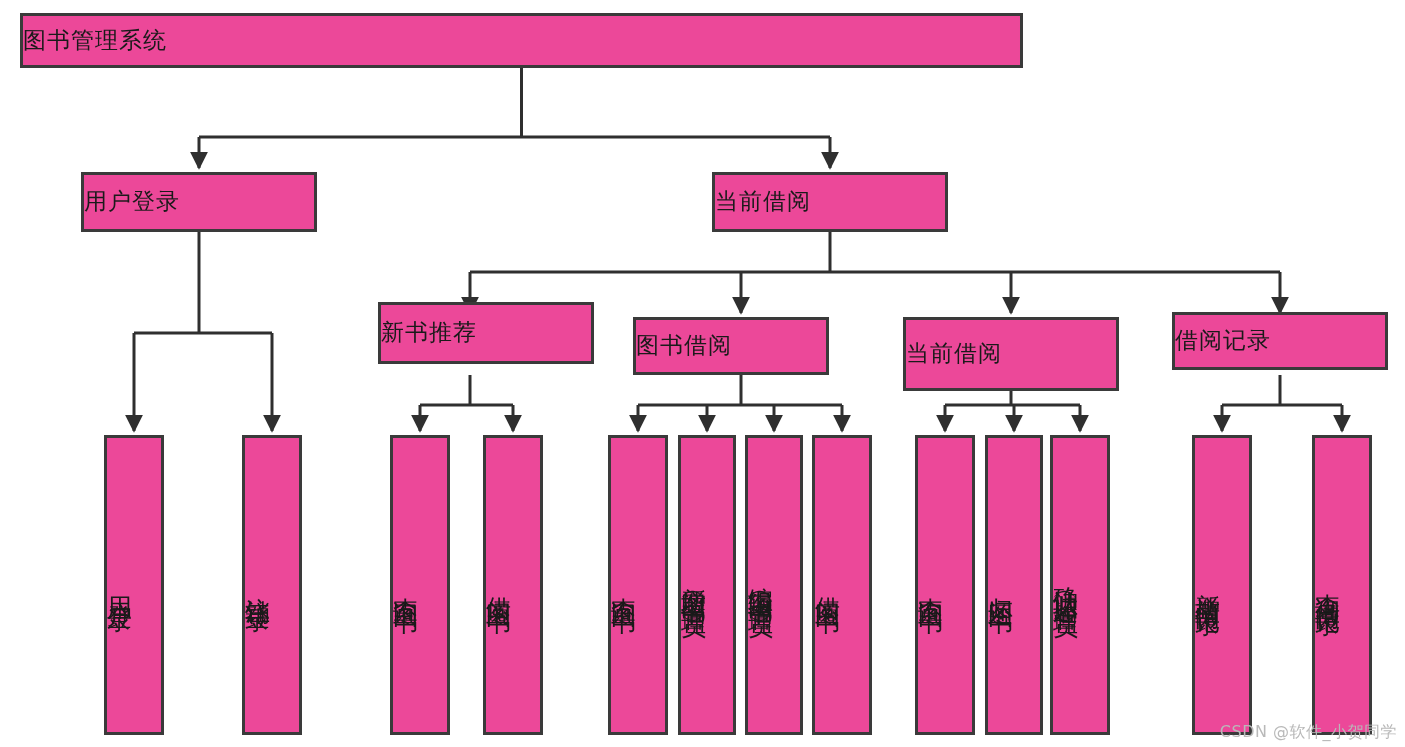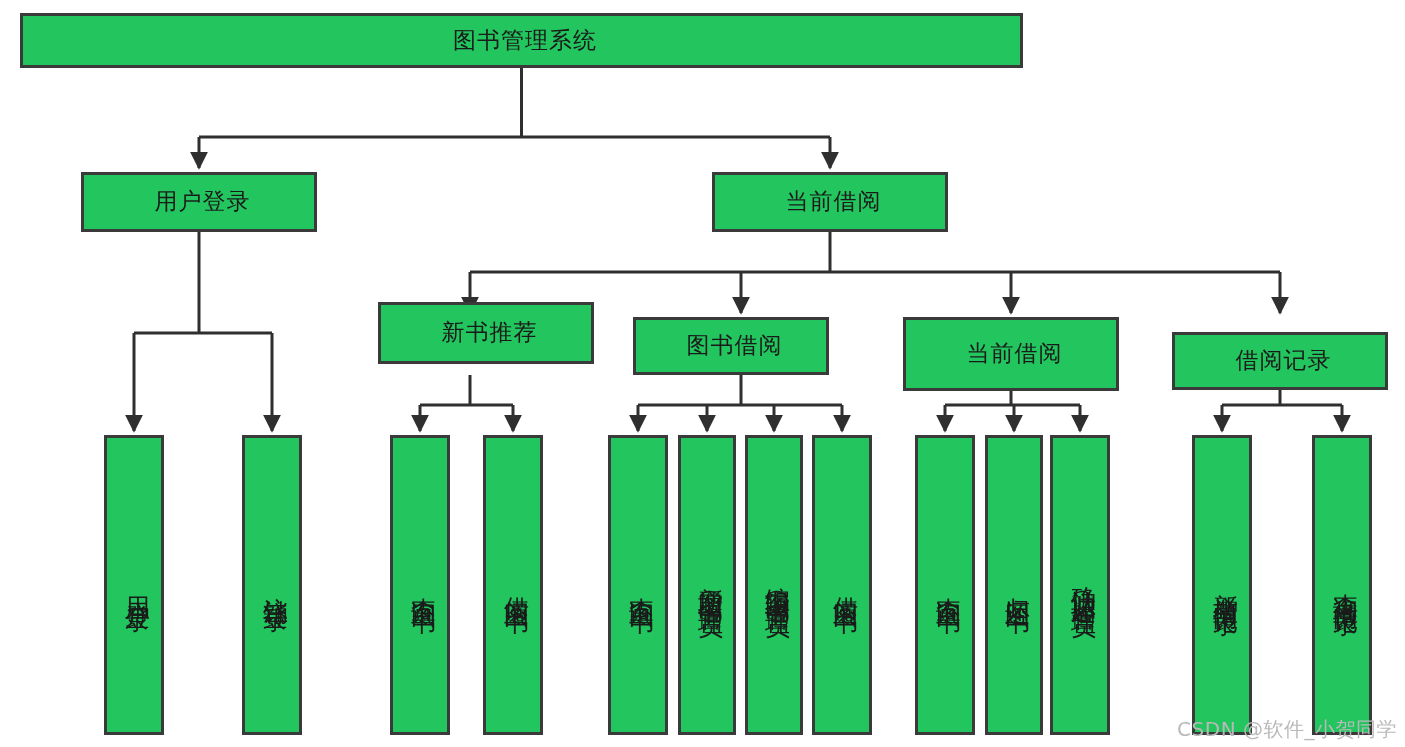--- a/index.html
+++ b/index.html
@@ -19,27 +19,26 @@
     position: absolute;
     left: 0;
     top: 0;
     width: 1405px;
     height: 747px;
     pointer-events: none;
   }
   .node {
     position: absolute;
     box-sizing: border-box;
-    background: #22c55e;
+    background: #ec4899;
     border: 3px solid #3a3a3a;
     display: flex;
     align-items: center;
-    justify-content: center;
+    justify-content: flex-start;
     color: #1a1a1a;
-    padding-left: 7px;
   }
   .node.level0 { border-width: 3px; }
   .node.level1 { border-width: 3px; }
   .node.level2 { border-width: 3px; }
   .node.leaf  { border-width: 3px; }
   .node-label {
     font-size: 23px;
     line-height: 1.1;
     letter-spacing: 1px;
     white-space: nowrap;
@@ -51,21 +50,21 @@
     font-size: 25px;
     letter-spacing: 4px;
     line-height: 1;
     white-space: nowrap;
     text-align: center;
   }
   .watermark {
     position: absolute;
     right: 8px;
     bottom: 4px;
-    font-size: 20px;
+    font-size: 16px;
     color: #b9b9b9;
     font-family: "DejaVu Sans", "Liberation Sans", sans-serif;
     letter-spacing: 0.5px;
     white-space: nowrap;
   }
 </style>
 </head>
 <body>
 
 <div id="canvas">
@@ -133,21 +132,21 @@
 
   <div class="node level2" style="left:362px; top:302px; width:216px; height:62px;margin-left:16px;">
     <span class="node-label">新书推荐</span>
   </div>
   <div class="node level2" style="left:633px; top:317px; width:196px; height:58px;">
     <span class="node-label">图书借阅</span>
   </div>
   <div class="node level2" style="left:903px; top:317px; width:216px; height:74px;">
     <span class="node-label">当前借阅</span>
   </div>
-  <div class="node level2" style="left:1172px; top:332px; width:216px; height:58px;">
+  <div class="node level2" style="left:1172px; top:312px; width:216px; height:58px;">
     <span class="node-label">借阅记录</span>
   </div>
 
   <div class="node leaf" style="left:104px; top:435px; width:60px; height:300px;">
     <span class="node-label">用户登录</span>
   </div>
   <div class="node leaf" style="left:242px; top:435px; width:60px; height:300px;">
     <span class="node-label">注销登录</span>
   </div>
 

